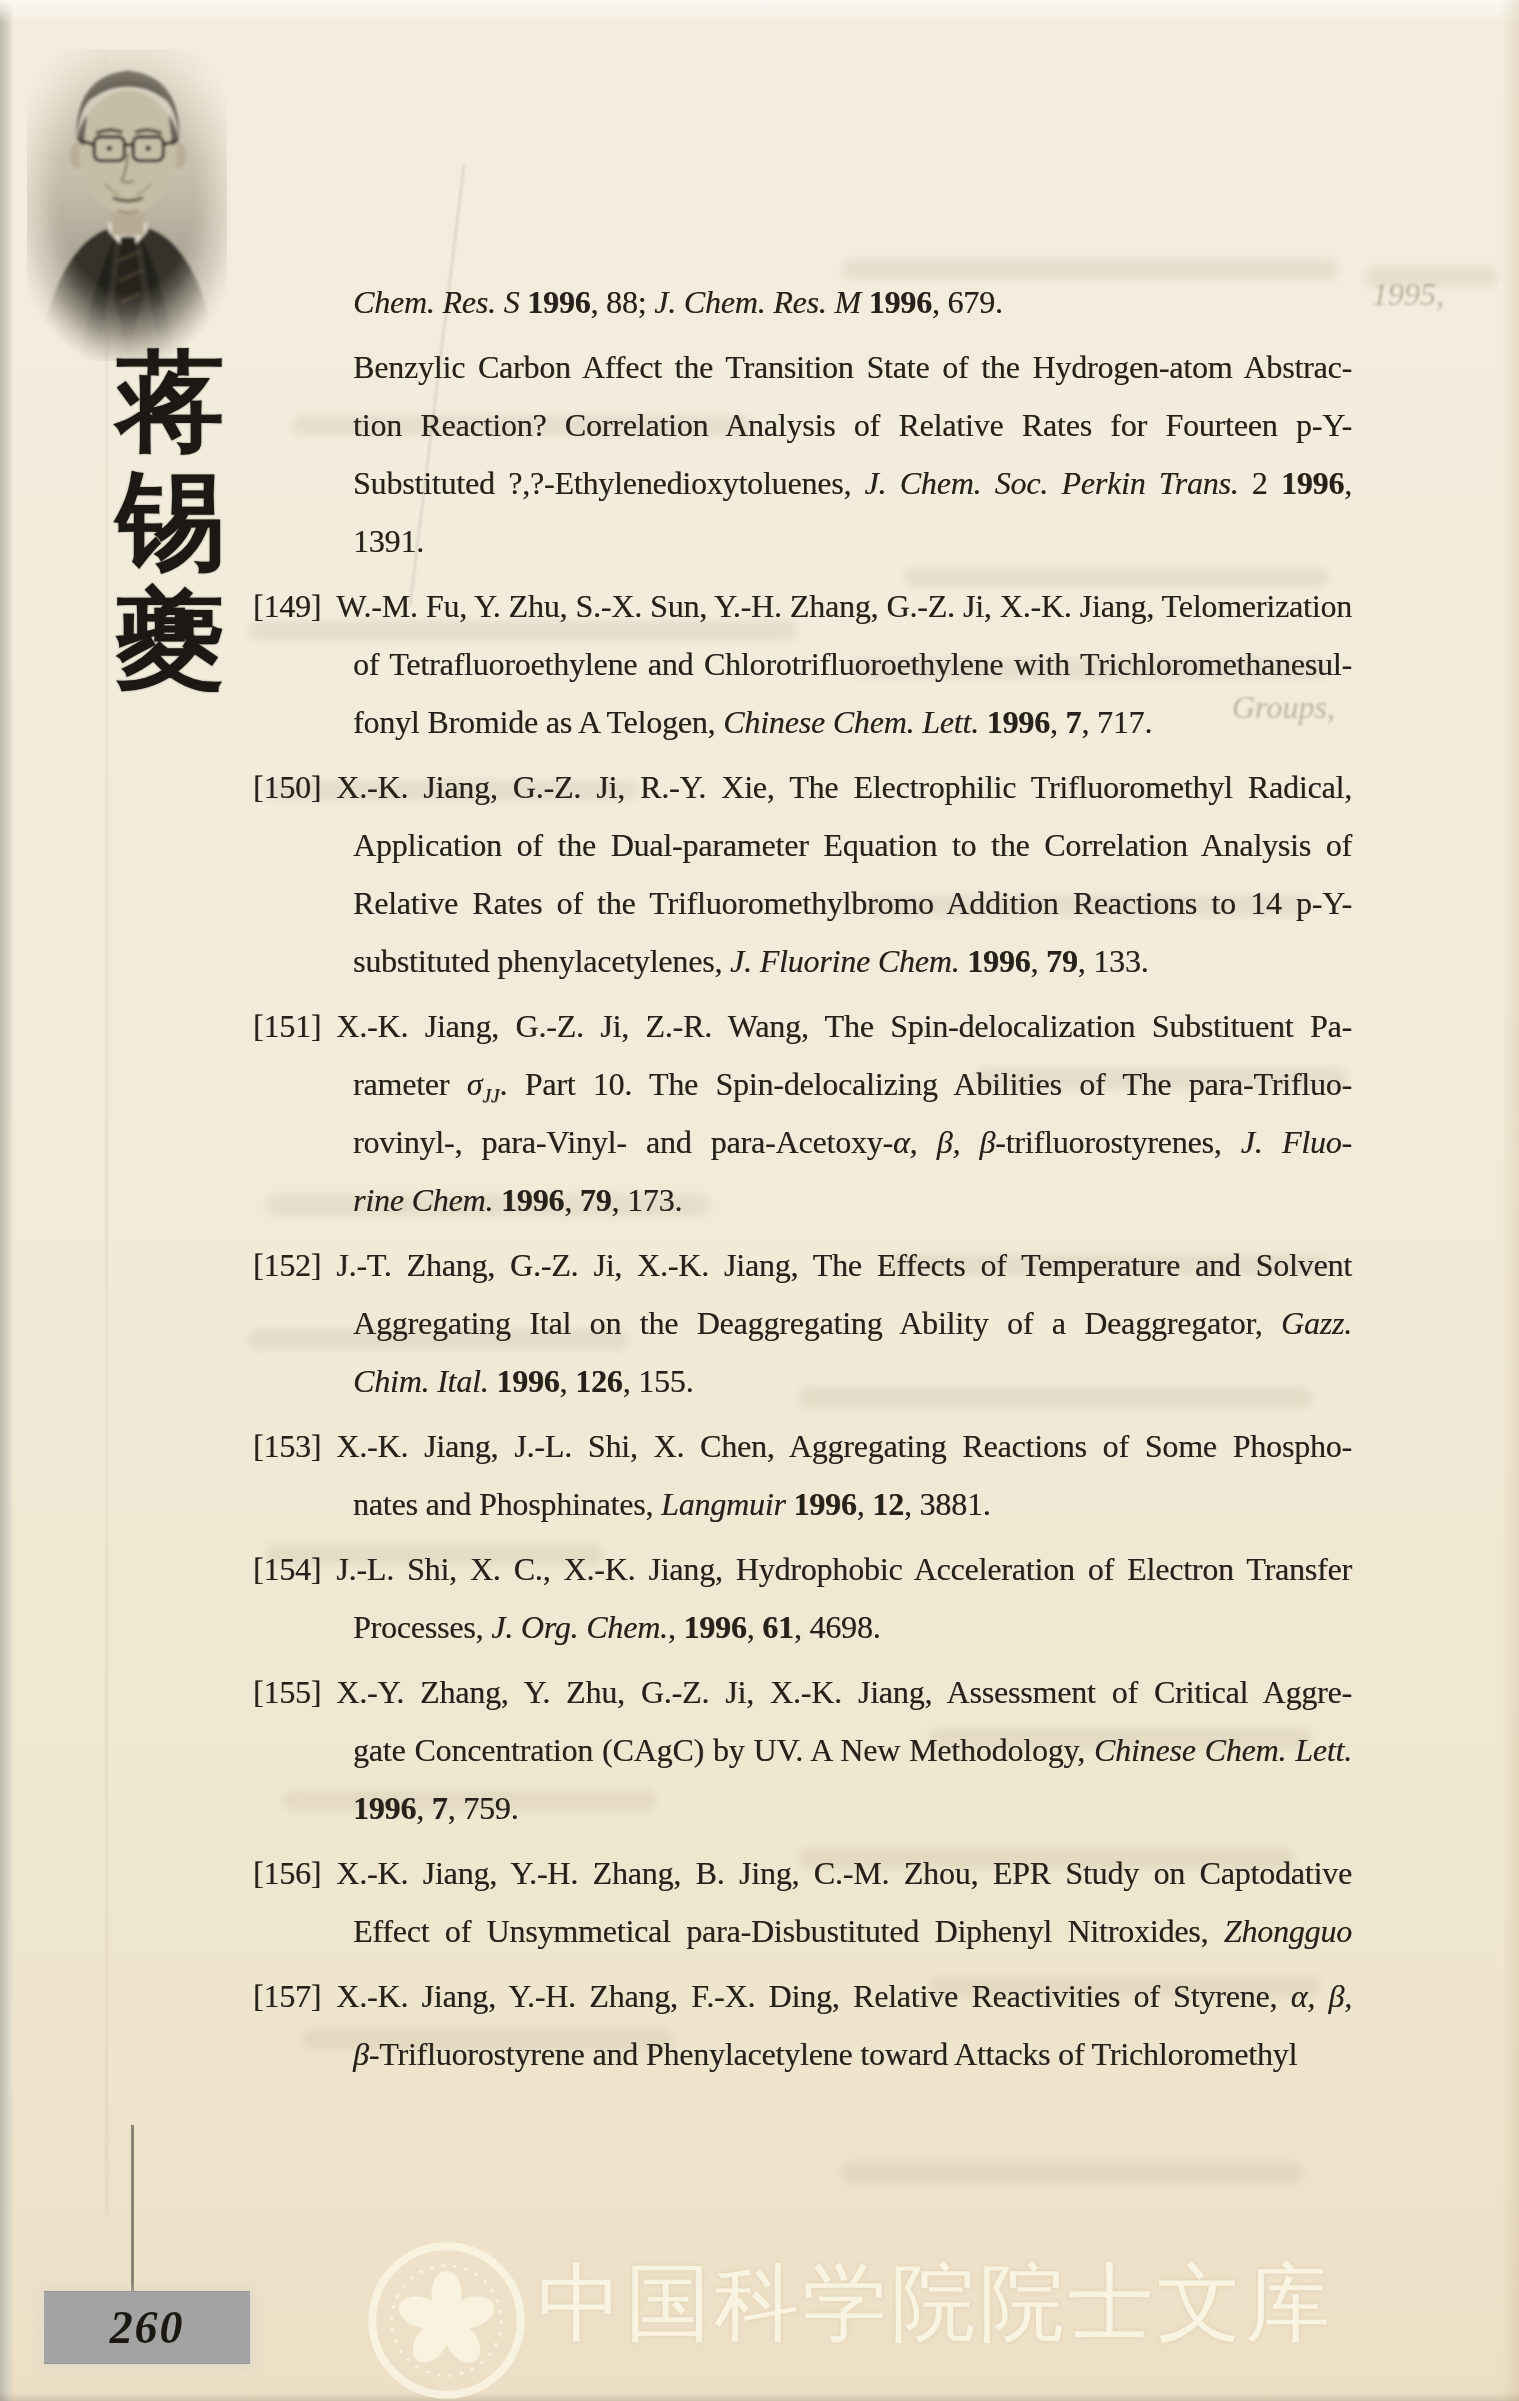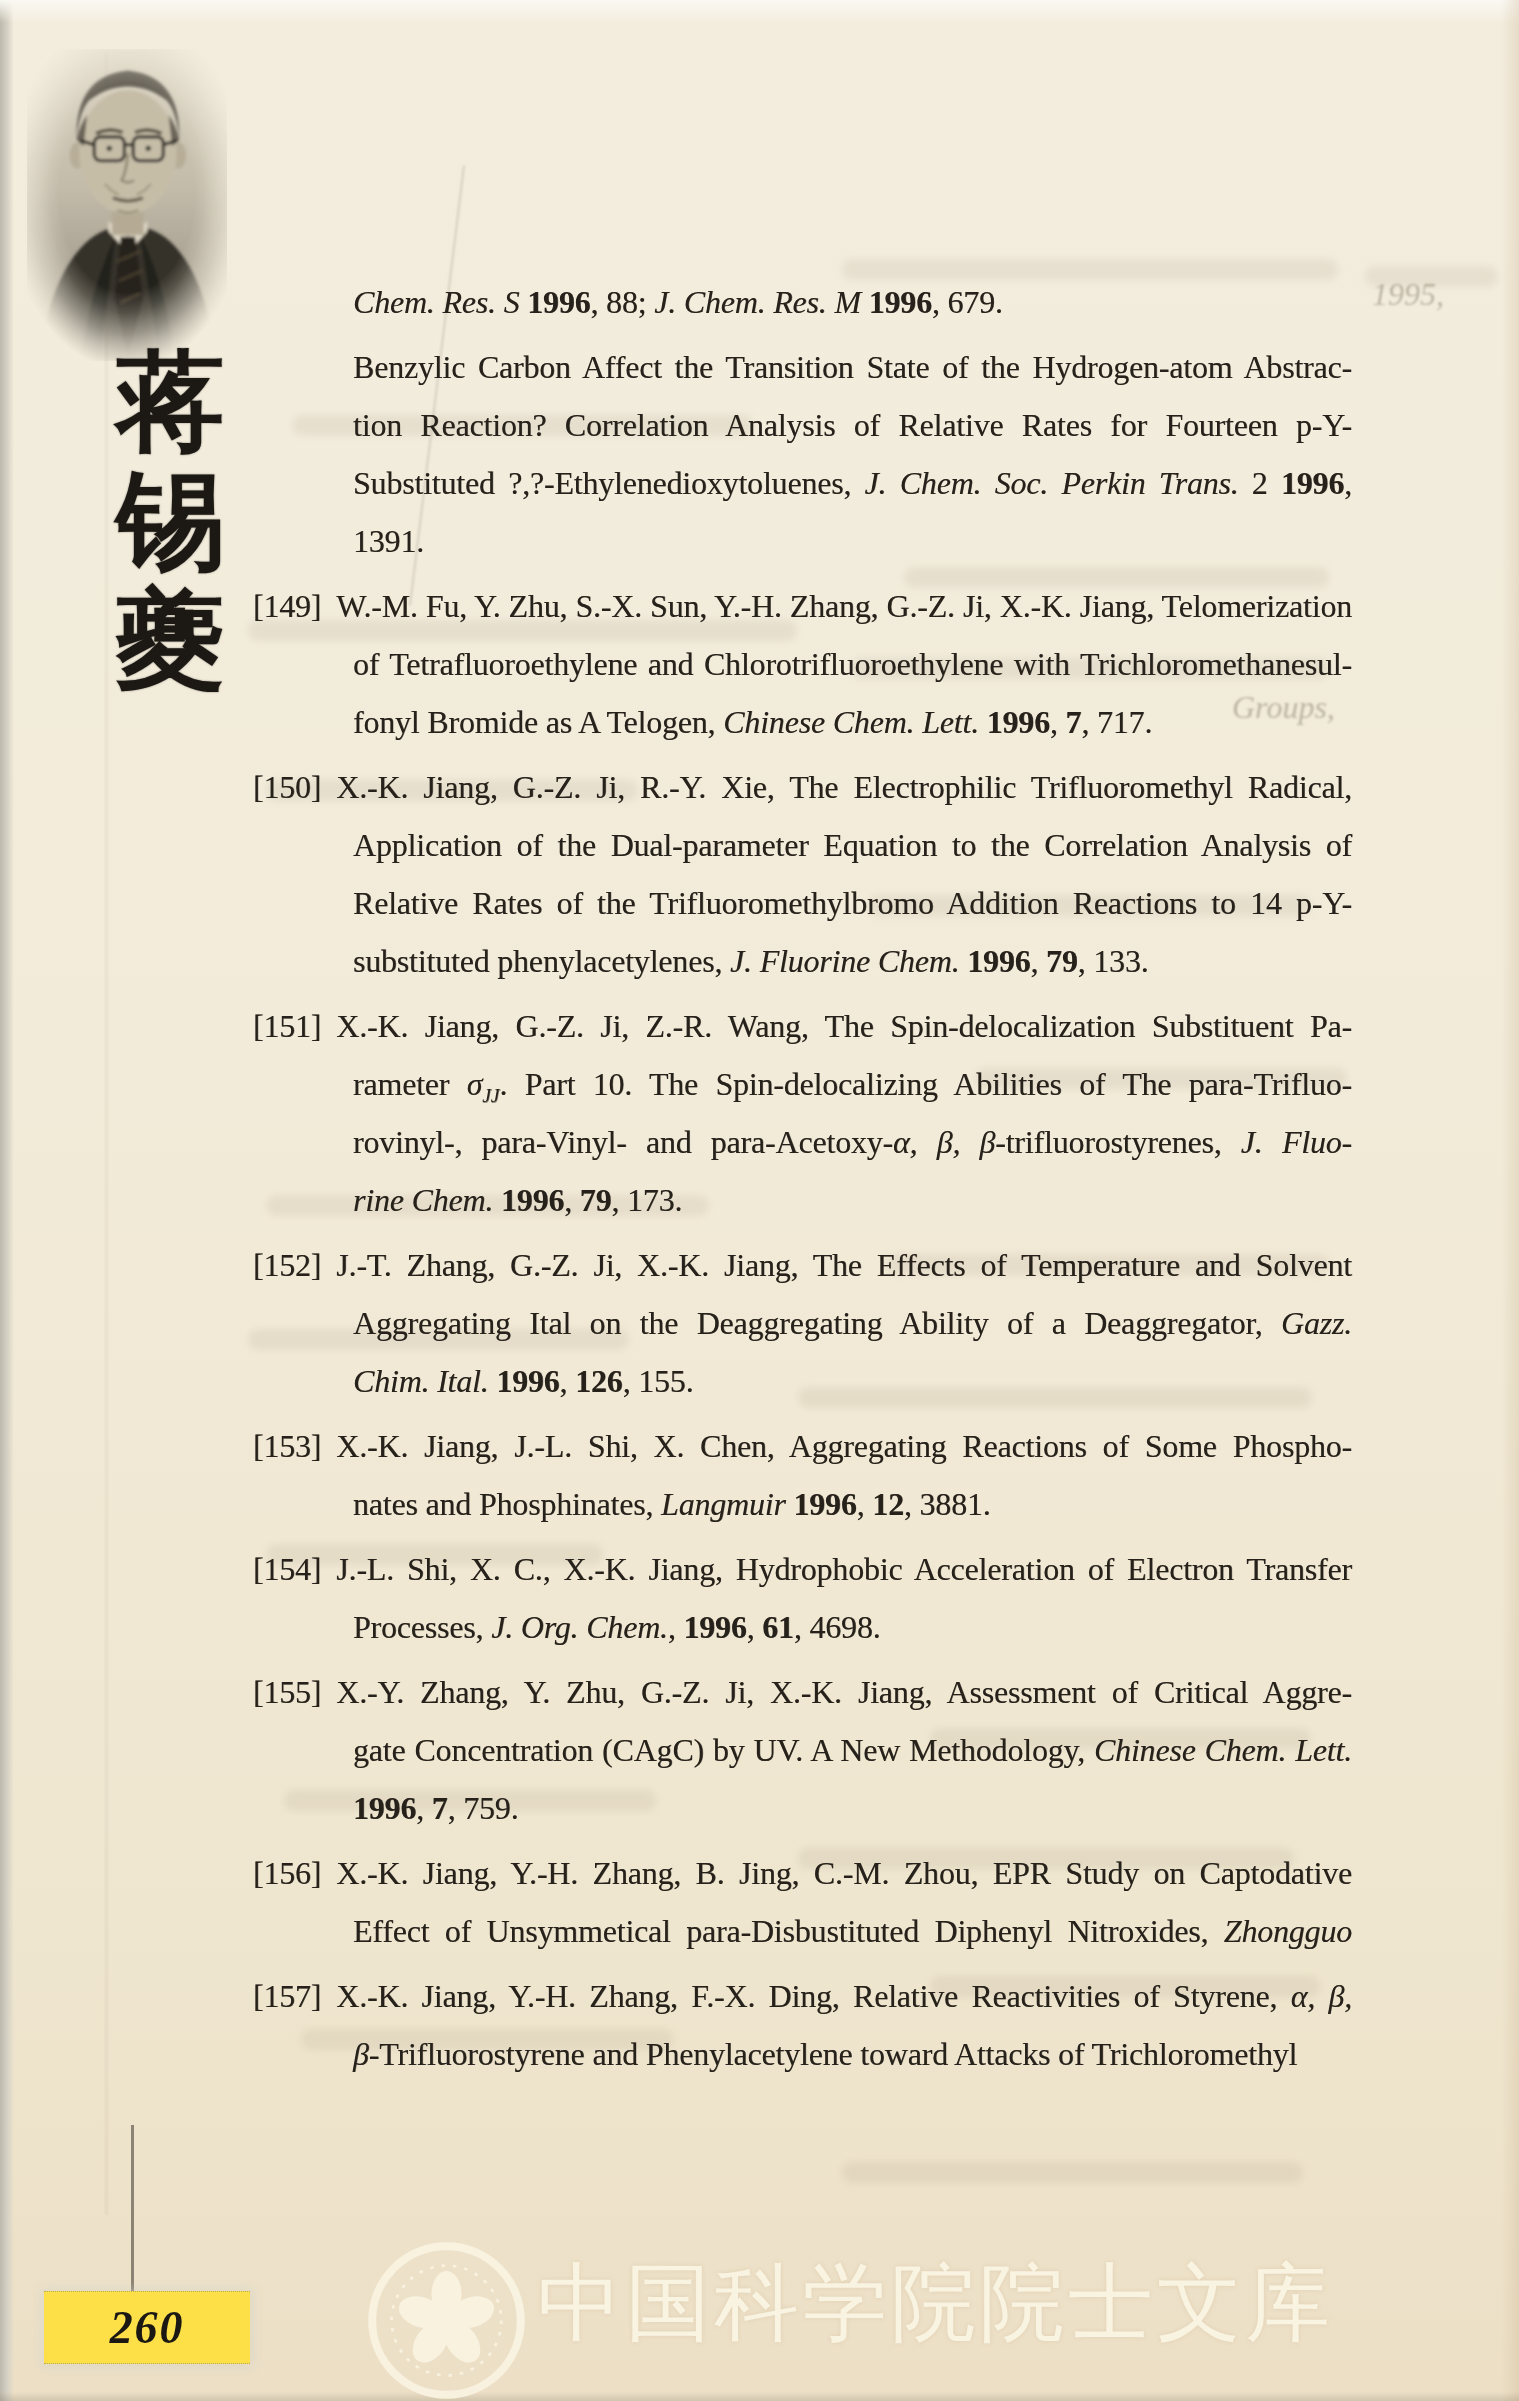--- a/index.html
+++ b/index.html
@@ -65,21 +65,21 @@
 
   
   .ghost{position:absolute;height:21px;border-radius:10.6px;
     background:rgba(151,141,115,0.13);filter:blur(3.5px);}
   .ghost-frag{position:absolute;font-size:32px;font-style:italic;
     color:rgba(124,115,95,0.45);filter:blur(0.9px);}
 
   
   .pagenum-band{
     position:absolute;left:44px;top:2291px;width:206px;height:71px;
-    background:#fde047;box-shadow:0 0 8.9px 3.5px #d2d3c87a;
+    background:#a3a3a3;box-shadow:0 0 8.9px 3.5px #d2d3c87a;
     border-top:1.8px dotted rgba(105,105,95,0.45);
     border-bottom:1.8px dotted rgba(105,105,95,0.45);
     display:flex;align-items:center;justify-content:center;
   }
   .pagenum{
     font-family:"Liberation Serif","DejaVu Serif",serif;
     font-style:italic;font-weight:bold;font-size:46px;color:#1b1813;
     letter-spacing:1.8px;
   }
 

